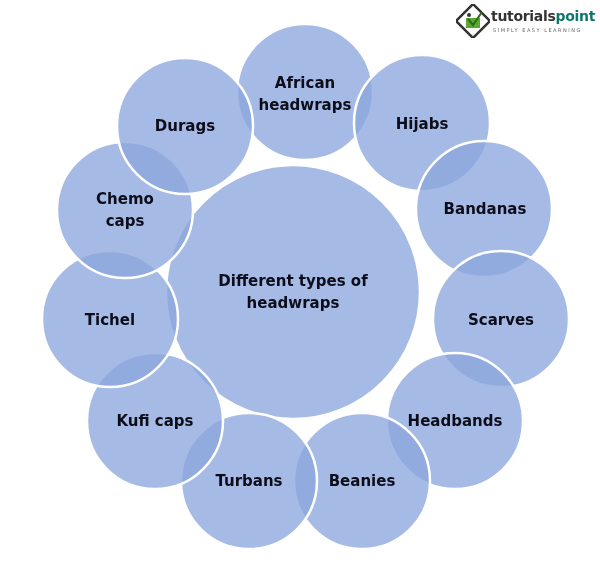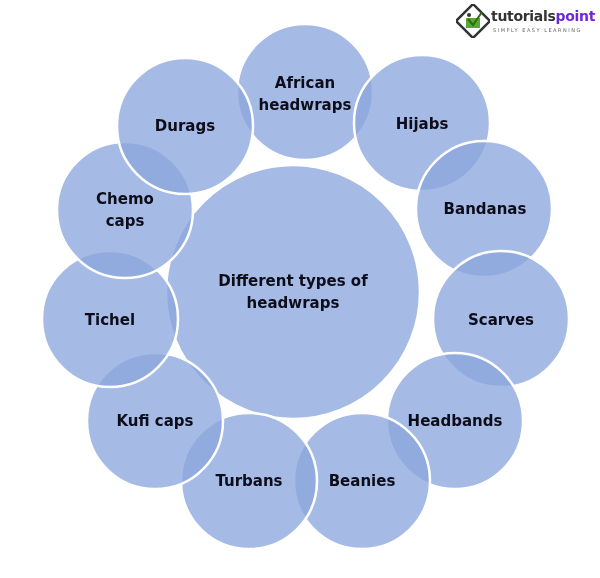--- a/index.html
+++ b/index.html
@@ -3,21 +3,21 @@
 <meta charset="utf-8">
 <style>
   html, body { margin:0; padding:0; background:#ffffff; }
   body { width:600px; height:578px; position:relative; overflow:hidden; font-family:"DejaVu Sans", sans-serif; }
   #diagram { position:absolute; left:0; top:0; }
   .circle { fill:#8ca6dc; fill-opacity:0.78; stroke:#ffffff; stroke-width:2.5; }
   .label { font-family:"DejaVu Sans", sans-serif; font-weight:bold; font-size:15px; fill:#0d0d1a; text-anchor:middle; }
   .logo { position:absolute; left:456px; top:4px; width:142px; height:36px; }
   .logo-text { position:absolute; left:35px; top:4px; font-family:"DejaVu Sans", sans-serif; font-weight:bold; font-size:14px; letter-spacing:-0.3px; }
   .logo-text .a { color:#333333; }
-  .logo-text .b { color:#6d28d9; }
+  .logo-text .b { color:#0f766e; }
   .logo-tag { position:absolute; left:37px; top:23px; font-family:"DejaVu Sans", sans-serif; font-size:5px; letter-spacing:1.5px; color:#666; }
 </style>
 </head>
 <body>
 
 <div class="logo">
   <svg width="34" height="34" viewBox="0 0 34 34" style="position:absolute;left:0;top:0;">
     <rect x="5" y="5" width="24" height="24" transform="rotate(45 17 17)" fill="#ffffff" stroke="#333" stroke-width="2.5"></rect>
     <rect x="10" y="14" width="14" height="10" fill="#5aa832"></rect>
     <path d="M12 15 L17 21 L26 8" stroke="#2e6b14" stroke-width="2" fill="none"></path>

